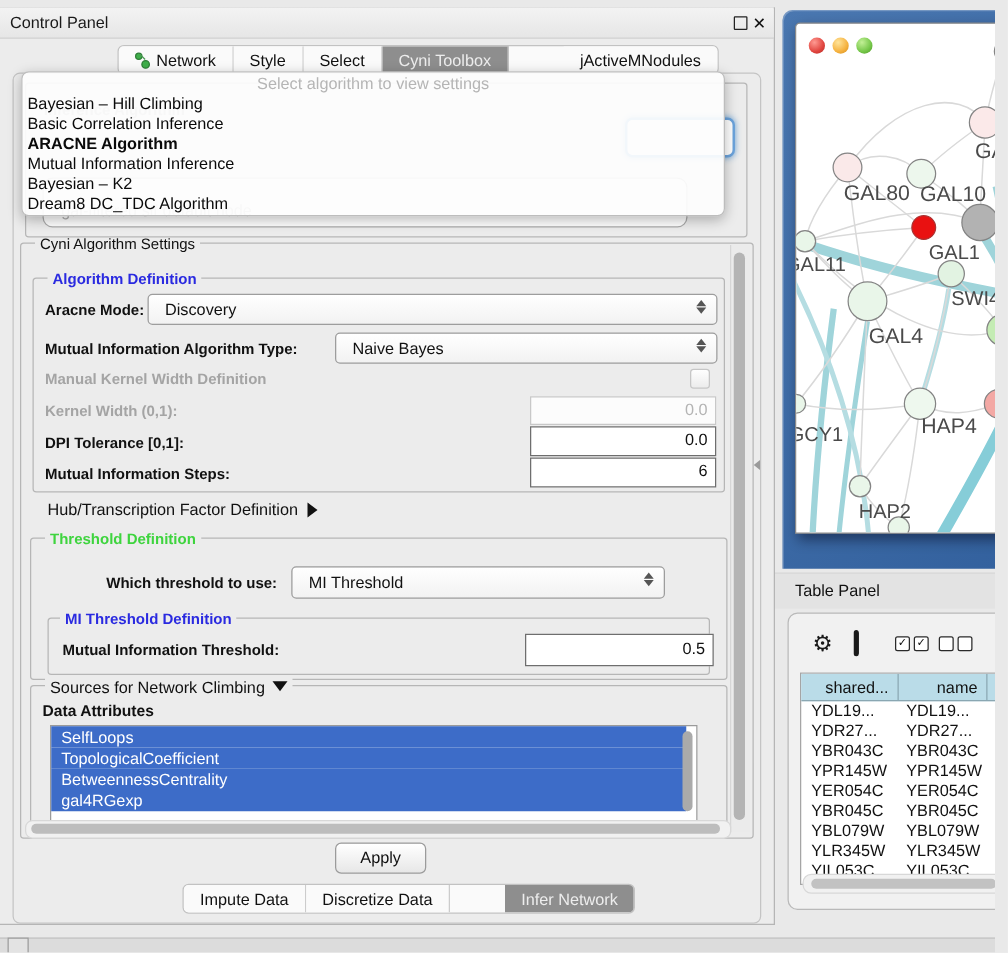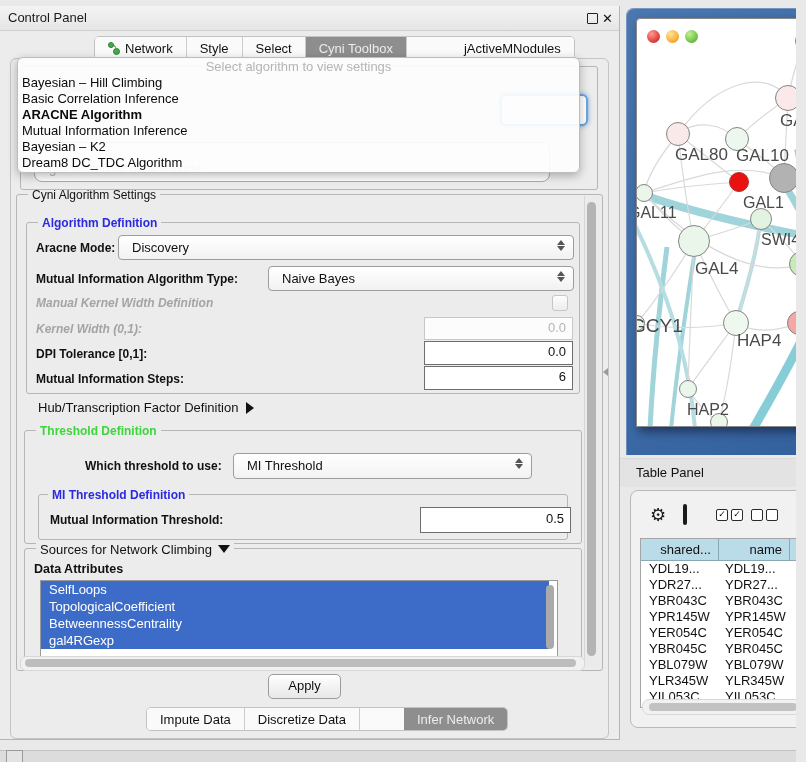--- a/index.html
+++ b/index.html
@@ -33,21 +33,21 @@
   .ghost-combo{border:1px solid #ababab;border-radius:8px;background:#fff;}
   .ghost-combo .gtxt{position:absolute;left:14px;top:18px;font-size:13px;color:#b2b2b2;white-space:nowrap;}
   .focus-ring{border:2px solid #6ba3dc;border-radius:6px;background:#fff;box-shadow:0 0 5px rgba(91,155,213,.9);}
   
   .popup{background:rgba(253,253,253,.93);border:1px solid #bdbdbd;border-radius:6px;box-shadow:0 3px 10px rgba(0,0,0,.28);z-index:10;}
   .popup .hdr{text-align:center;font-size:13px;color:#b5b5b5;height:16px;line-height:15px;margin-top:1px;}
   .popup .it{font-size:13px;color:#0a0a0a;height:16px;line-height:16px;padding-left:4px;white-space:nowrap;}
   .popup .it.bold{font-weight:bold;}
   
   .flabel{font-size:12px;font-weight:bold;color:#111;white-space:nowrap;}
-  .flabel.dis{color:#a4a4a4;font-style:italic;}
+  .flabel.dis{color:#a4a4a4;}
   .combo{background:linear-gradient(#ffffff,#f2f2f2);border:1px solid #9d9d9d;border-radius:4px;}
   .combo .ctxt{position:absolute;left:13px;top:4px;font-size:13px;color:#111;white-space:nowrap;}
   .combo .arr{position:absolute;right:7px;top:3px;width:9px;}
   .combo .arr b{display:block;width:0;height:0;border-left:4px solid transparent;border-right:4px solid transparent;margin:1px 0;}
   .combo .arr .up{border-bottom:5px solid #555;}
   .combo .arr .dn{border-top:5px solid #555;}
   .tfield{background:#fff;border:1px solid #6e6e6e;font-size:13px;color:#111;text-align:right;padding-right:6px;line-height:20px;}
   .tfield.dis{border:1px solid #c8c8c8;color:#b4b4b4;background:#fcfcfc;}
   .cbox{background:linear-gradient(#fefefe,#ececec);border:1px solid #c6c6c6;border-radius:3px;}
   .vtrack{background:#ebebeb;border-left:1px solid #d6d6d6;}
@@ -315,21 +315,21 @@
       <div class="node" style="left:150px;top:292px;width:24px;height:24px;background:#f3a8a4;"></div>
       <div class="node" style="left:42px;top:361px;width:18px;height:18px;background:#e9f6e9;"></div>
       <div class="node" style="left:73px;top:394px;width:18px;height:18px;background:#e9f6e9;"></div>
 
       <span class="nlabel" style="left:38px;top:126px;font-size:17px;">GAL80</span>
       <span class="nlabel" style="left:99px;top:127px;font-size:17px;">GAL10</span>
       <span class="nlabel" style="left:106px;top:175px;font-size:16px;text-align:center;">GAL1</span>
       <span class="nlabel" style="left:-9px;top:185px;font-size:16px;">GAL11</span>
       <span class="nlabel" style="left:124px;top:212px;font-size:16px;">SWI4</span>
       <span class="nlabel" style="left:58px;top:240px;font-size:17px;">GAL4</span>
-      <span class="nlabel" style="left:-6px;top:296px;font-size:19px;">GCY1</span>
+      <span class="nlabel" style="left:-6px;top:321px;font-size:16px;">GCY1</span>
       <span class="nlabel" style="left:100px;top:312px;font-size:17px;">HAP4</span>
       <span class="nlabel" style="left:50px;top:382px;font-size:16px;">HAP2</span>
       <span class="nlabel" style="left:143px;top:92px;font-size:17px;">GAL</span>
       <span class="nlabel" style="left:162px;top:312px;font-size:17px;">Y</span>
     </div>
   </div>
 
   
   <div class="abs tp-strip" style="left:620px;top:458px;width:186px;height:28px;">
     <span class="t">Table Panel</span>

